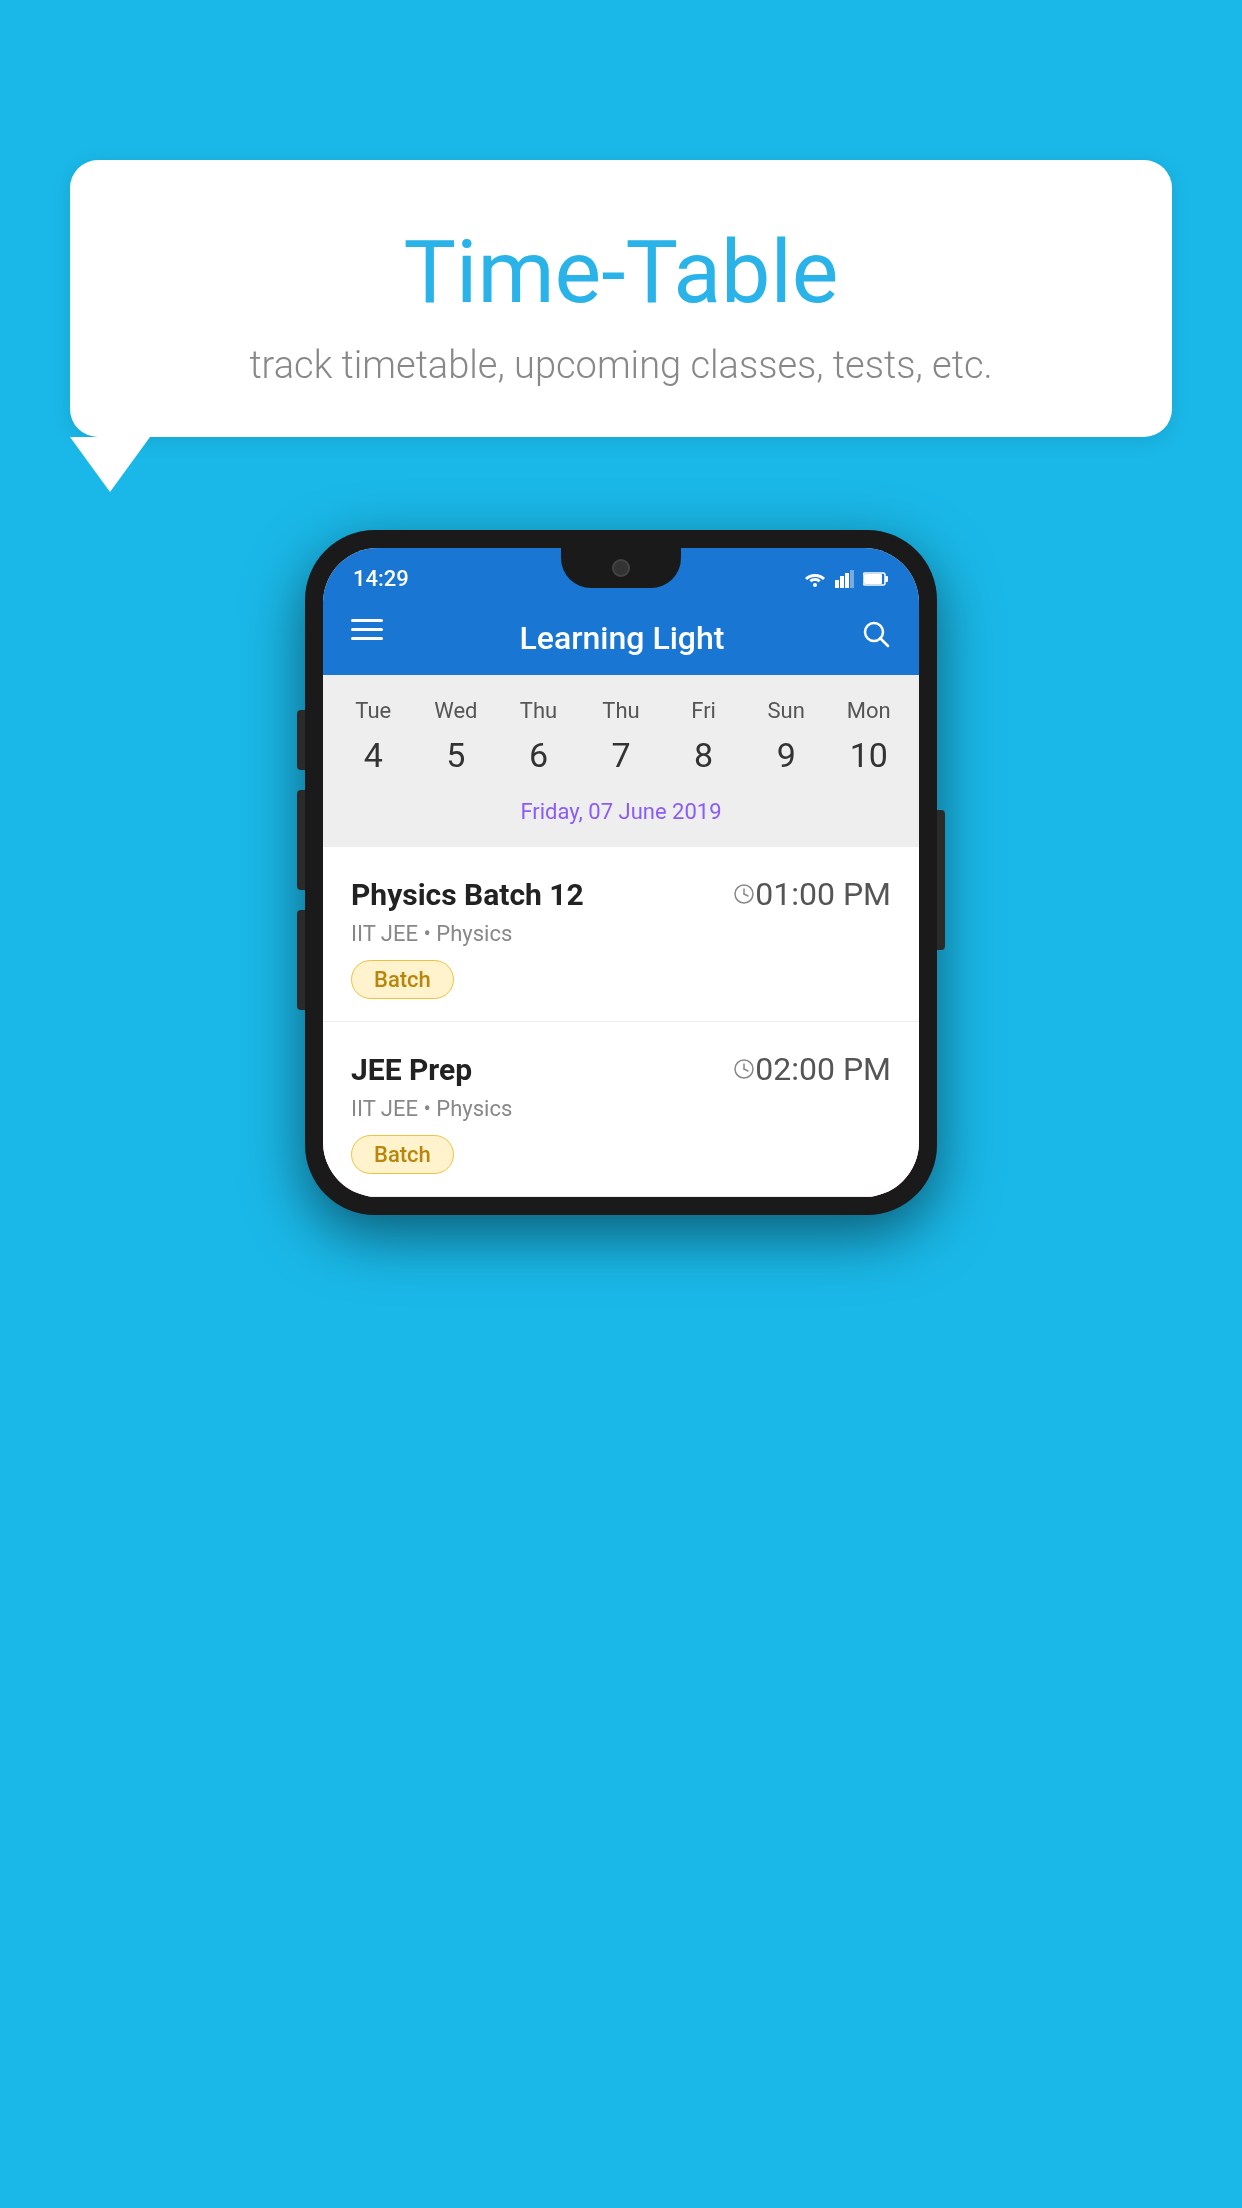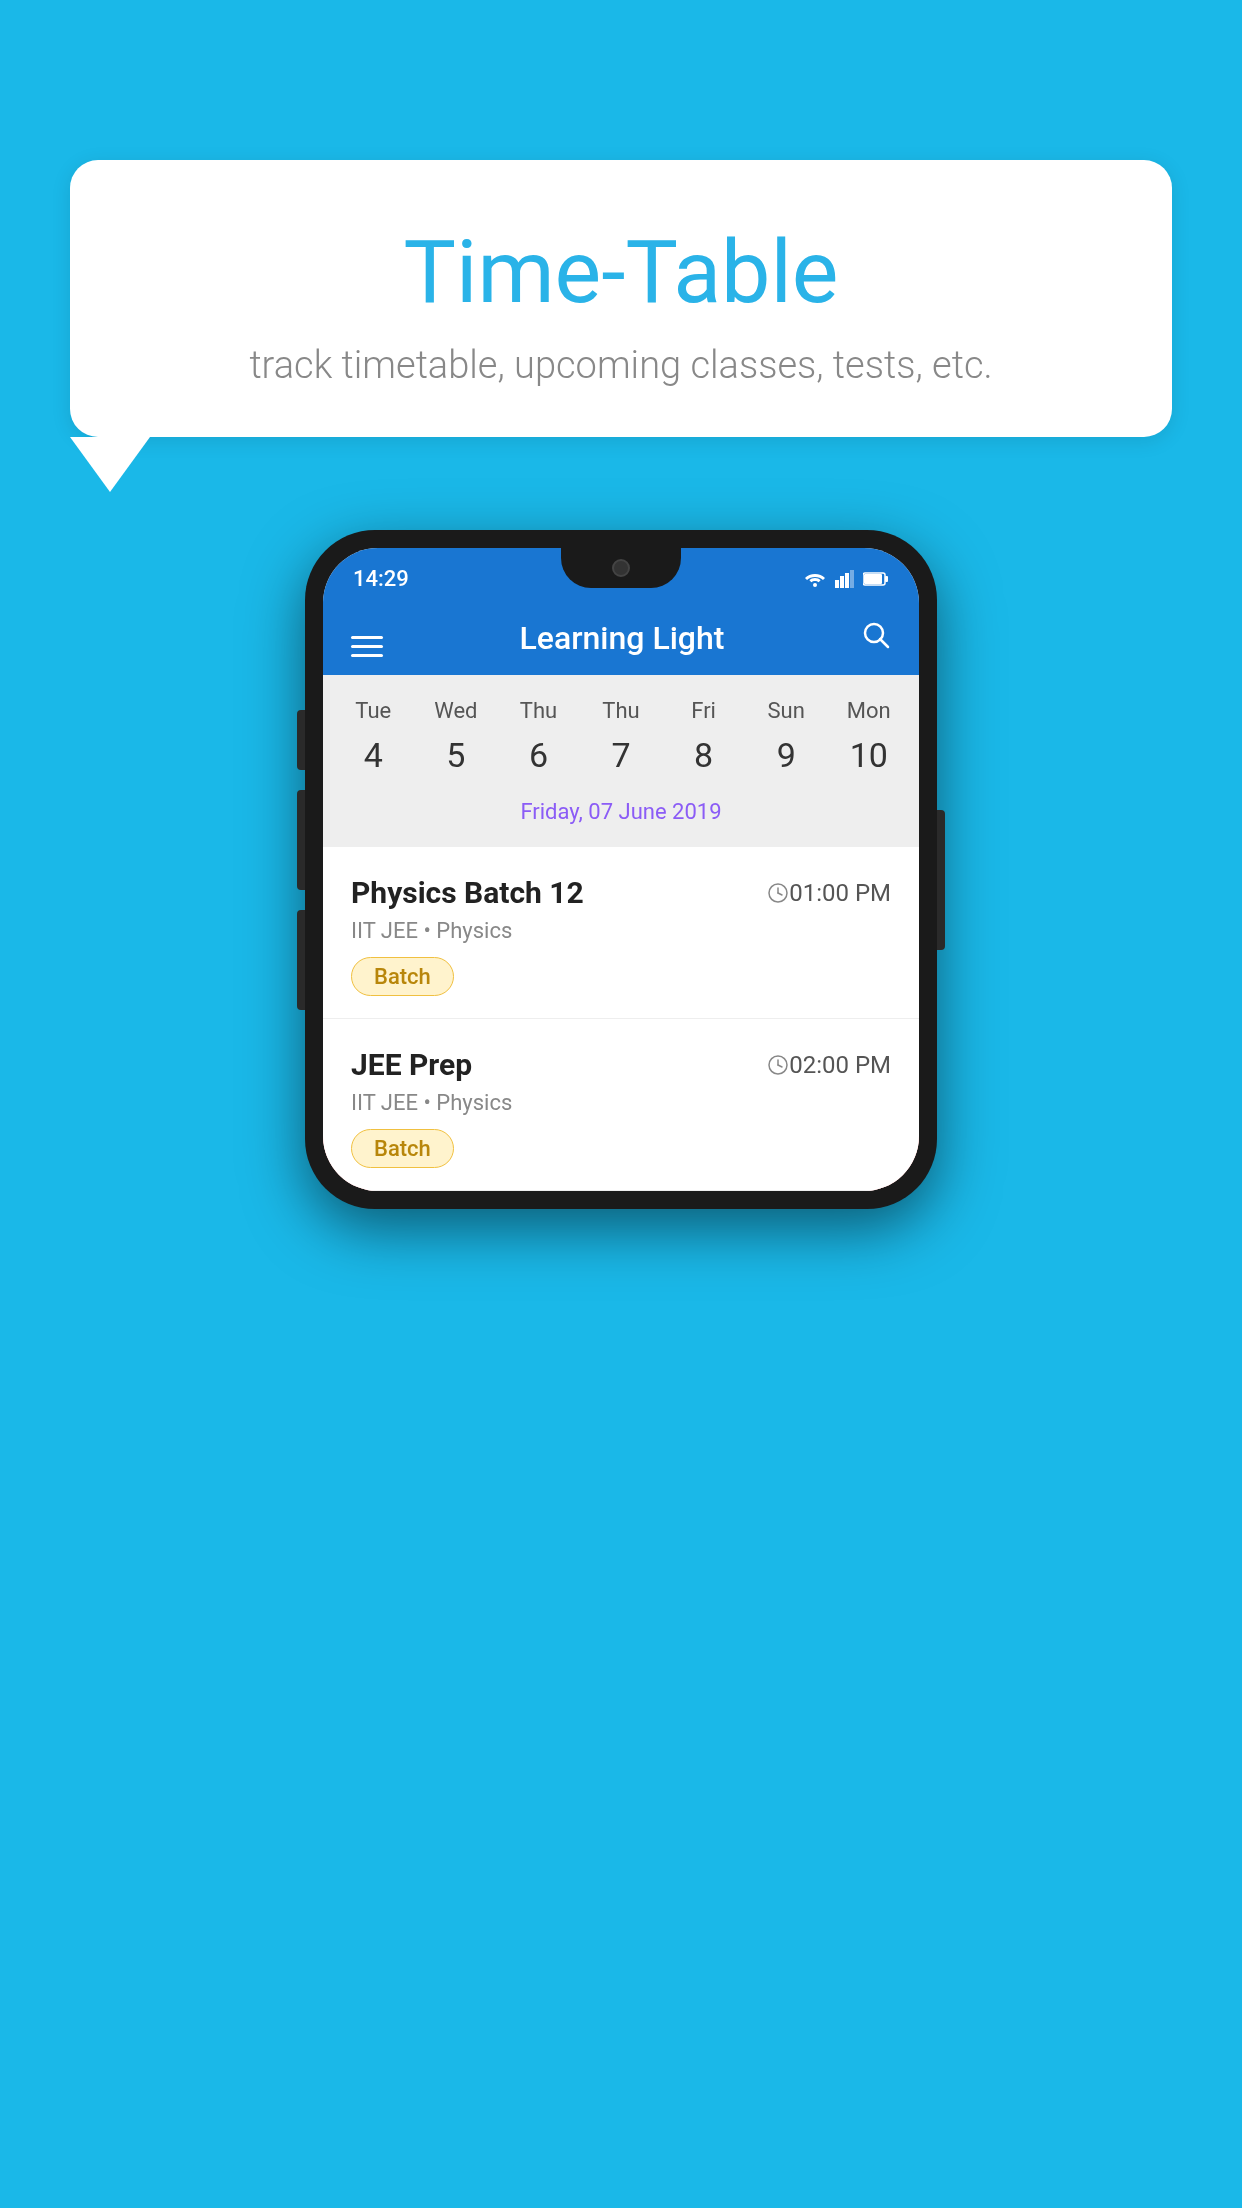--- a/index.html
+++ b/index.html
@@ -160,21 +160,21 @@
       display: flex;
       align-items: center;
       gap: 8px;
     }
 
     
     .app-bar {
       background: #1976d2;
       padding: 18px 28px;
       display: flex;
-      align-items: flex-end;
+      align-items: flex-start;
       justify-content: space-between;
     }
 
     .hamburger-icon {
       display: flex;
       flex-direction: column;
       gap: 6px;
       cursor: pointer;
     }
 
@@ -260,21 +260,21 @@
       margin-bottom: 8px;
     }
 
     .class-name {
       font-size: 30px;
       font-weight: 700;
       color: #222;
     }
 
     .class-time {
-      font-size: 24px;
+      font-size: 32px;
       color: #555;
       display: flex;
       align-items: center;
     }
 
     .class-meta {
       font-size: 22px;
       color: #888;
       margin-bottom: 14px;
     }

